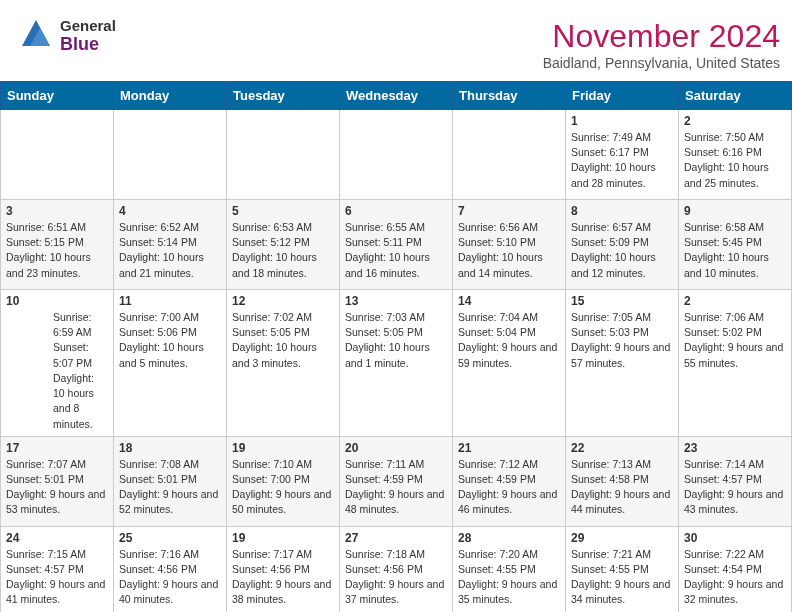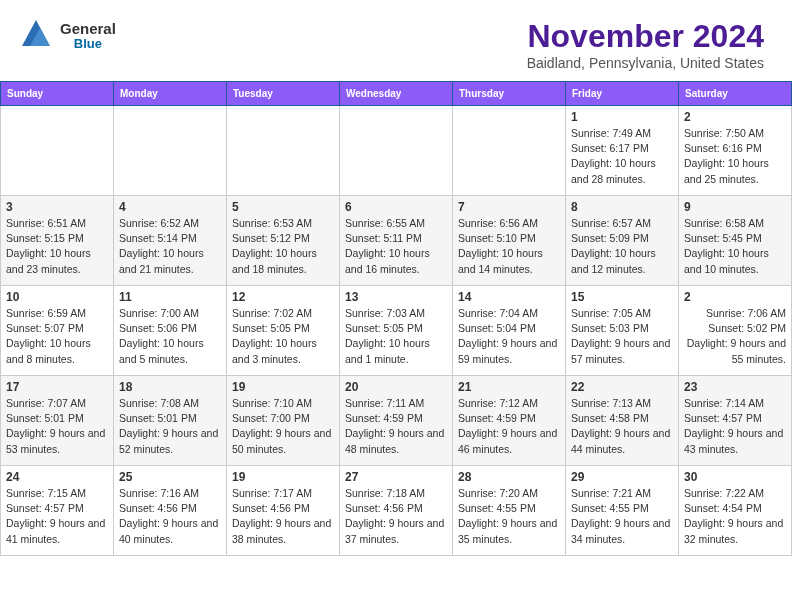--- a/index.html
+++ b/index.html
@@ -6,64 +6,63 @@
     body {
       font-family: Arial, sans-serif;
       background: #fff;
       width: 792px;
       min-height: 612px;
     }
     .header {
       display: flex;
       justify-content: space-between;
       align-items: flex-start;
-      padding: 18px 28px 10px 20px;
+      padding: 18px 12px 10px 20px;
     }
     .logo {
       display: flex;
       align-items: center;
       gap: 4px;
     }
     .logo-text {
       display: flex;
       flex-direction: column;
       line-height: 1.1;
     }
     .logo-general {
       font-size: 15px;
       font-weight: bold;
       color: #333;
     }
     .logo-blue {
-      font-size: 13px;
+      font-size: 18px;
       font-weight: bold;
-      color: #0369a1;
-      text-align: center;
+      color: #701a75;
     }
     .title-block {
       text-align: right;
     }
     .month-year {
       font-size: 32px;
-      font-weight: bold;
-      color: #4c1d95;
+      font-weight: normal;
+      color: #be185d;
     }
     .location {
       font-size: 14px;
       color: #555;
     }
     .calendar {
       width: 100%;
       border-collapse: collapse;
       margin: 0;
     }
     .calendar thead tr th {
-      background: #8b5cf6;
+      background: #0369a1;
       color: #fff;
-      font-size: 10px;
+      font-size: 13px;
       font-weight: bold;
       padding: 6px 6px;
       text-align: left;
       border: 1px solid #1e5a9a;
     }
     .calendar tbody tr td {
       border: 1px solid #ccc;
       vertical-align: top;
       padding: 4px 5px;
       width: 113px;
@@ -191,21 +190,21 @@
         <td>
           <span class="day-number">9</span>
           <div class="day-info" style="white-space: pre-line;">Sunrise: 6:58 AM
 Sunset: 5:45 PM
 Daylight: 10 hours and 10 minutes.</div>
         </td>
       </tr>
       <tr>
         <td>
           <span class="day-number">10</span>
-          <div class="day-info" style="white-space: pre-line;">Sunrise: 6:59 AM
+          <div class="day-info" style="white-space: pre-line; margin-left: 47px;">Sunrise: 6:59 AM
 Sunset: 5:07 PM
 Daylight: 10 hours and 8 minutes.</div>
         </td>
         <td>
           <span class="day-number">11</span>
           <div class="day-info" style="white-space: pre-line;">Sunrise: 7:00 AM
 Sunset: 5:06 PM
 Daylight: 10 hours and 5 minutes.</div>
         </td>
         <td>
@@ -227,21 +226,21 @@
 Daylight: 9 hours and 59 minutes.</div>
         </td>
         <td>
           <span class="day-number">15</span>
           <div class="day-info" style="white-space: pre-line;">Sunrise: 7:05 AM
 Sunset: 5:03 PM
 Daylight: 9 hours and 57 minutes.</div>
         </td>
         <td>
           <span class="day-number">2</span>
-          <div class="day-info" style="white-space: pre-line; text-align: right;">Sunrise: 7:06 AM
+          <div class="day-info" style="white-space: pre-line;">Sunrise: 7:06 AM
 Sunset: 5:02 PM
 Daylight: 9 hours and 55 minutes.</div>
         </td>
       </tr>
       <tr>
         <td>
           <span class="day-number">17</span>
           <div class="day-info" style="white-space: pre-line;">Sunrise: 7:07 AM
 Sunset: 5:01 PM
 Daylight: 9 hours and 53 minutes.</div>

